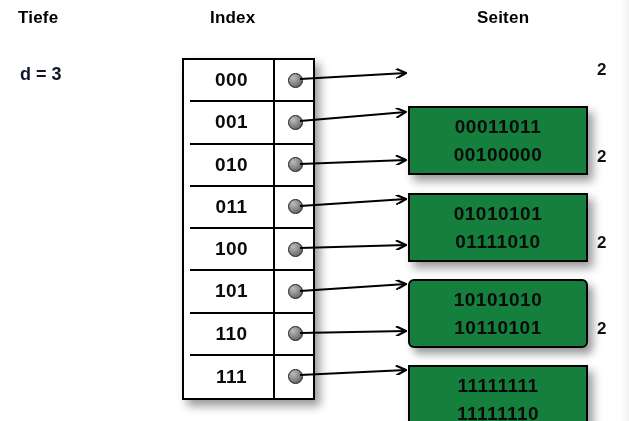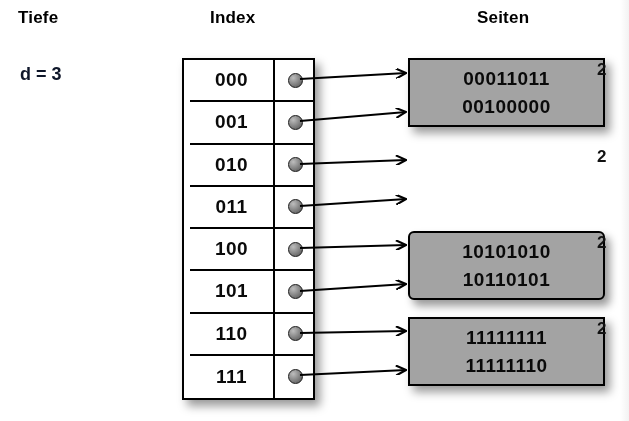--- a/index.html
+++ b/index.html
@@ -66,27 +66,27 @@
   }
   .dot{
     width:15px;height:15px;border-radius:50%;
     background:radial-gradient(circle at 33% 30%, #bdbdbd 0%, #8e8e8e 42%, #6d6d6d 72%, #4a4a4a 100%);
     border:1.5px solid #1a1a1a;
     box-sizing:border-box;
   }
 
   
   .page-box{
-    position:absolute;left:408px;width:197px;height:69px;
-    background:#a3a3a3;
+    position:absolute;left:408px;width:180px;height:69px;
+    background:#15803d;
     border:2px solid #000;
     box-sizing:border-box;
     box-shadow:5px 6px 9px rgba(0,0,0,0.40);
     display:flex;flex-direction:column;
-    align-items:center;justify-content:center;
+    align-items:center;justify-content:center;margin-top:48px;
   }
   .page-line{
     font-size:19px;font-weight:bold;color:#0a0a0a;
     letter-spacing:0.5px;line-height:1.45;
   }
   .page-count{
     position:absolute;left:597px;
     font-size:17px;font-weight:bold;color:#111;
   }
 
@@ -174,20 +174,24 @@
       <line x1="300" y1="375" x2="406" y2="370"></line>
     </g>
   </svg>
 
   <div class="page-box" style="top:58px;">
     <div class="page-line">00011011</div>
     <div class="page-line">00100000</div>
   </div>
   <div class="page-count" style="top:60px;">2</div>
 
+  <div class="page-box" style="top:145px;">
+    <div class="page-line">01010101</div>
+    <div class="page-line">01111010</div>
+  </div>
   <div class="page-count" style="top:147px;">2</div>
 
   <div class="page-box" style="top:231px;border-radius:6px;">
     <div class="page-line">10101010</div>
     <div class="page-line">10110101</div>
   </div>
   <div class="page-count" style="top:233px;">2</div>
 
   <div class="page-box" style="top:317px;">
     <div class="page-line">11111111</div>

